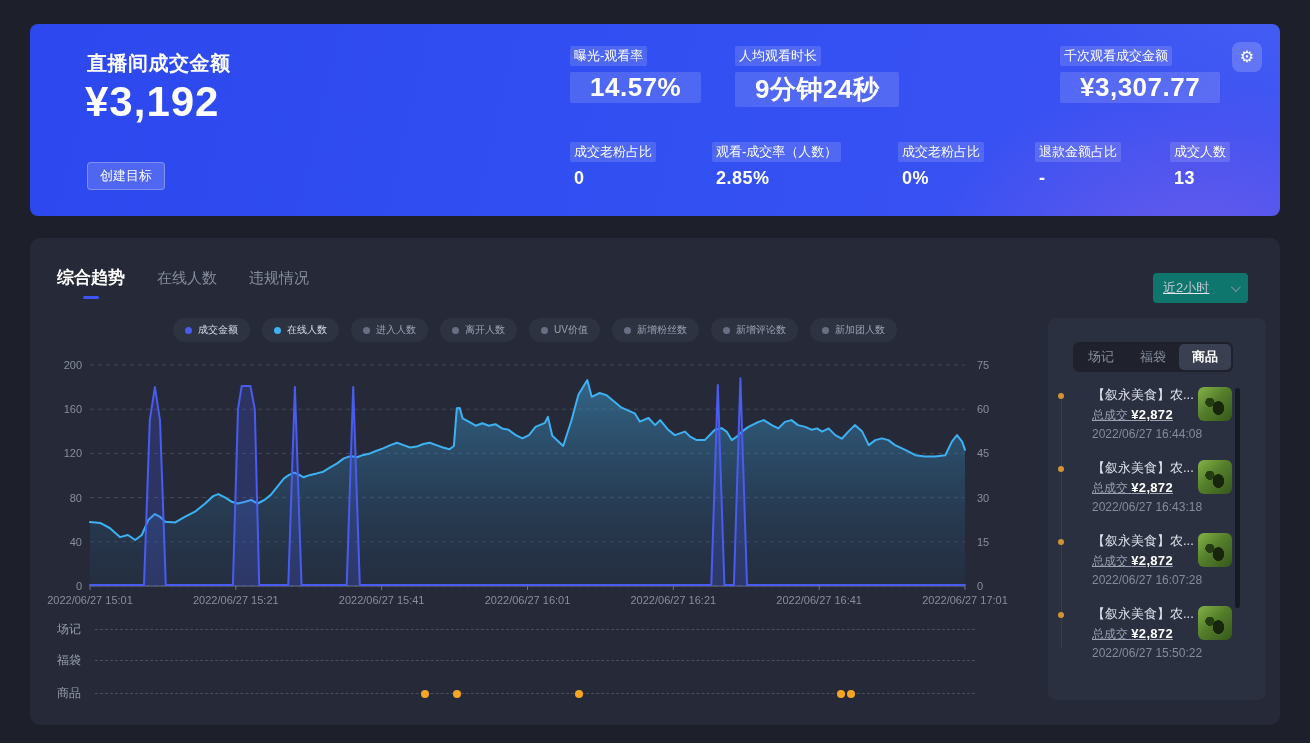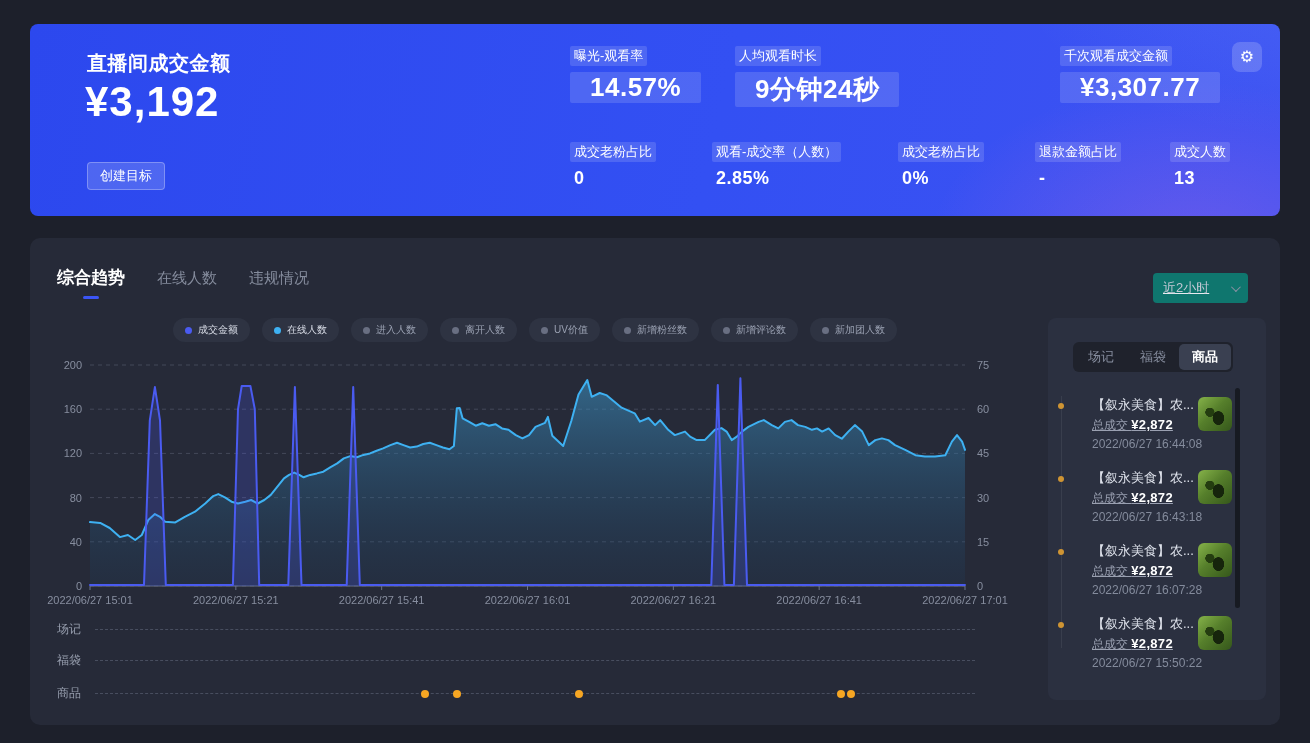--- a/index.html
+++ b/index.html
@@ -63,21 +63,21 @@
   .t-dot { position:absolute; top:-4.5px; width:8px; height:8px; border-radius:50%; background:#f6a623; }
 
   
   #side-panel { position:absolute; left:1018px; top:80px; width:218px; height:382px; border-radius:8px; background:#2b3040; }
   #panel-tabs { position:absolute; left:25px; top:24px; width:160px; height:30px; background:#1f222c; border-radius:6px;
     display:flex; align-items:center; padding:2px; }
   .panel-tab { flex:1; height:26px; line-height:26px; text-align:center; font-size:13px; color:#8archive; color:#868d9e;
     border-radius:5px; cursor:pointer; }
   .panel-tab.active { background:#3a4051; color:#fff; font-weight:700; }
   #timeline-line { position:absolute; left:13px; top:78px; width:1px; height:252px; background:rgba(255,255,255,.07); }
-  .p-item { position:absolute; left:0; width:218px; height:66px; cursor:pointer;margin-top:10px; }
+  .p-item { position:absolute; left:0; width:218px; height:66px; cursor:pointer; }
   .p-bullet { position:absolute; left:10px; top:7px; width:6px; height:6px; border-radius:50%; background:#cf9433; }
   .p-title { position:absolute; left:44px; top:0; font-size:13px; color:#dde1ea; white-space:nowrap; }
   .p-total { position:absolute; left:44px; top:21px; font-size:12px; color:#9aa0b1; white-space:nowrap;text-decoration:underline; }
   .p-total b { font-size:13px; color:#fff; letter-spacing:.3px; }
   .p-time { position:absolute; left:44px; top:41px; font-size:12px; color:#848b9c; white-space:nowrap; }
   .p-thumb { position:absolute; left:150px; top:1px; width:34px; height:34px; border-radius:6px;
     background:
       radial-gradient(10px 12px at 60% 62%, #16250c 0 55%, transparent 60%),
       radial-gradient(8px 8px at 35% 45%, #243d10 0 55%, transparent 60%),
       linear-gradient(135deg,#86b34a 0%,#567f2b 45%,#35571b 100%); }

